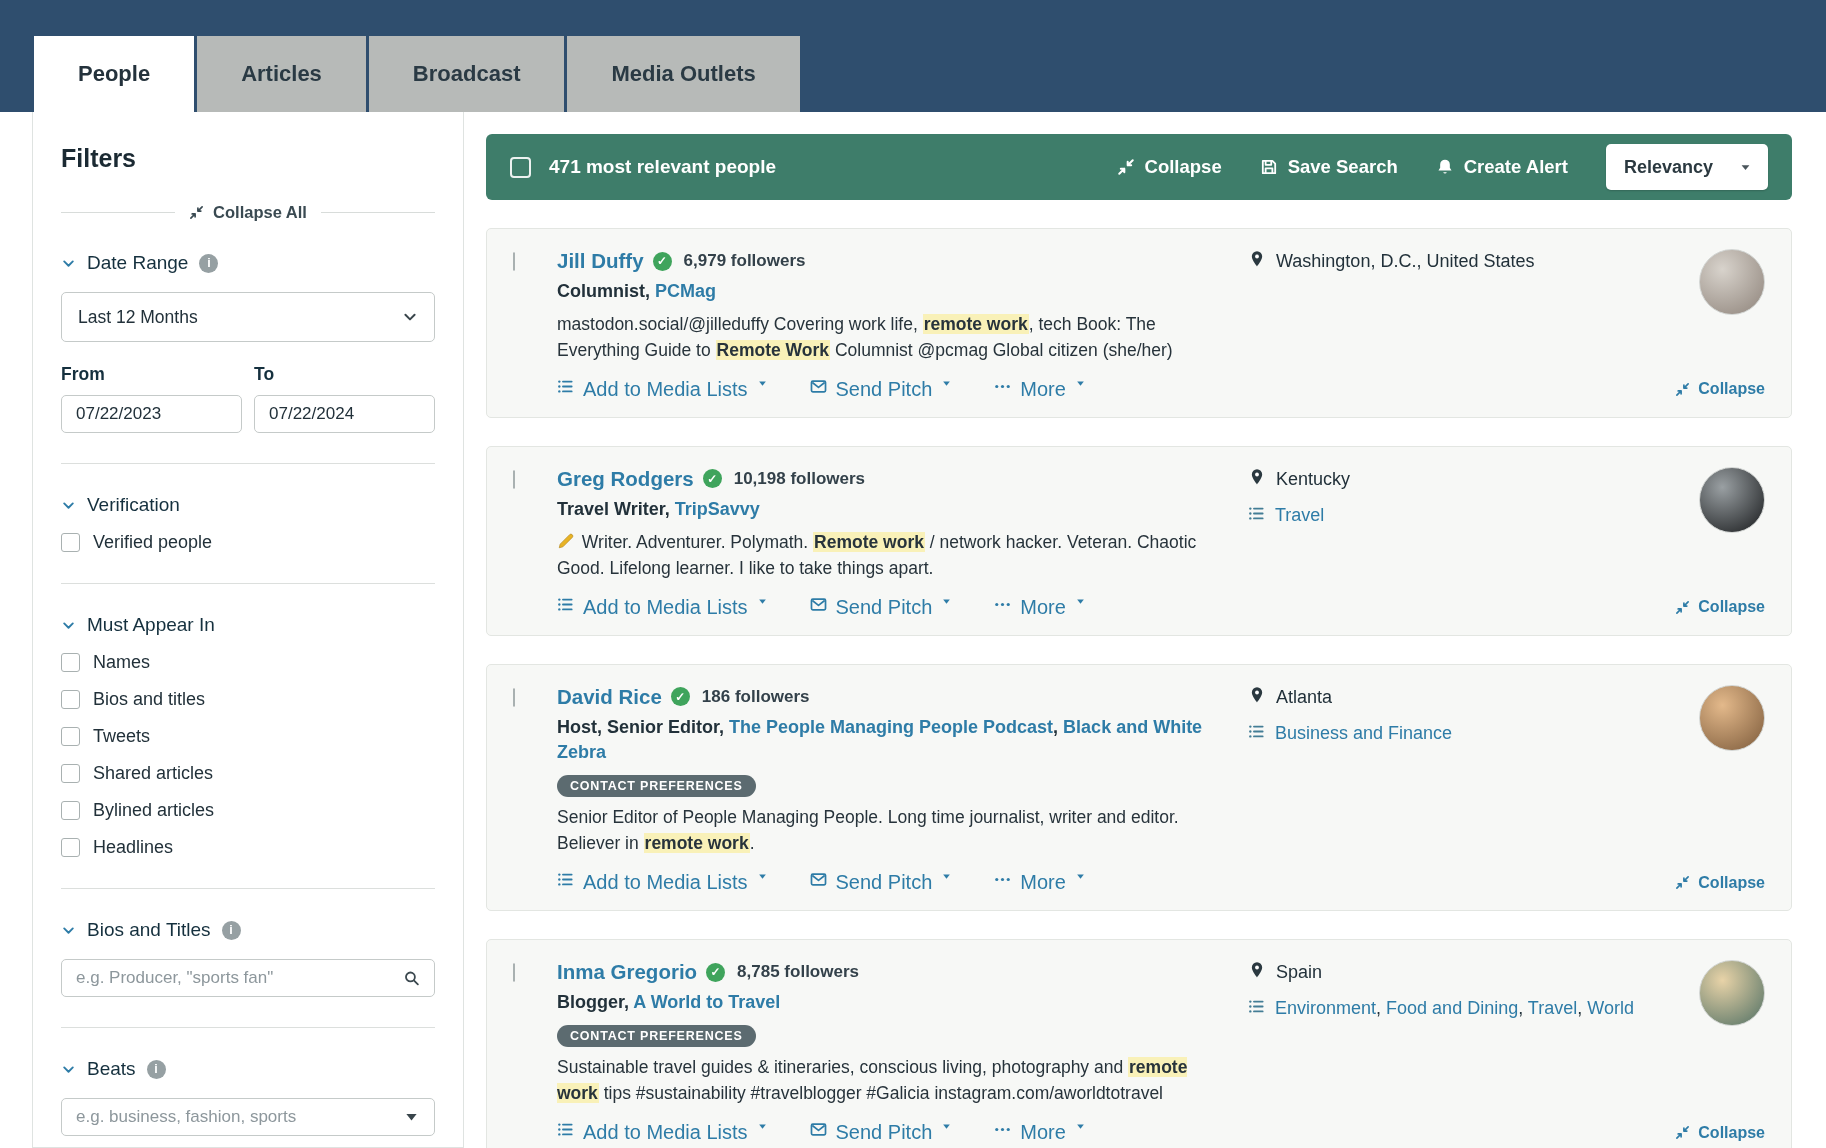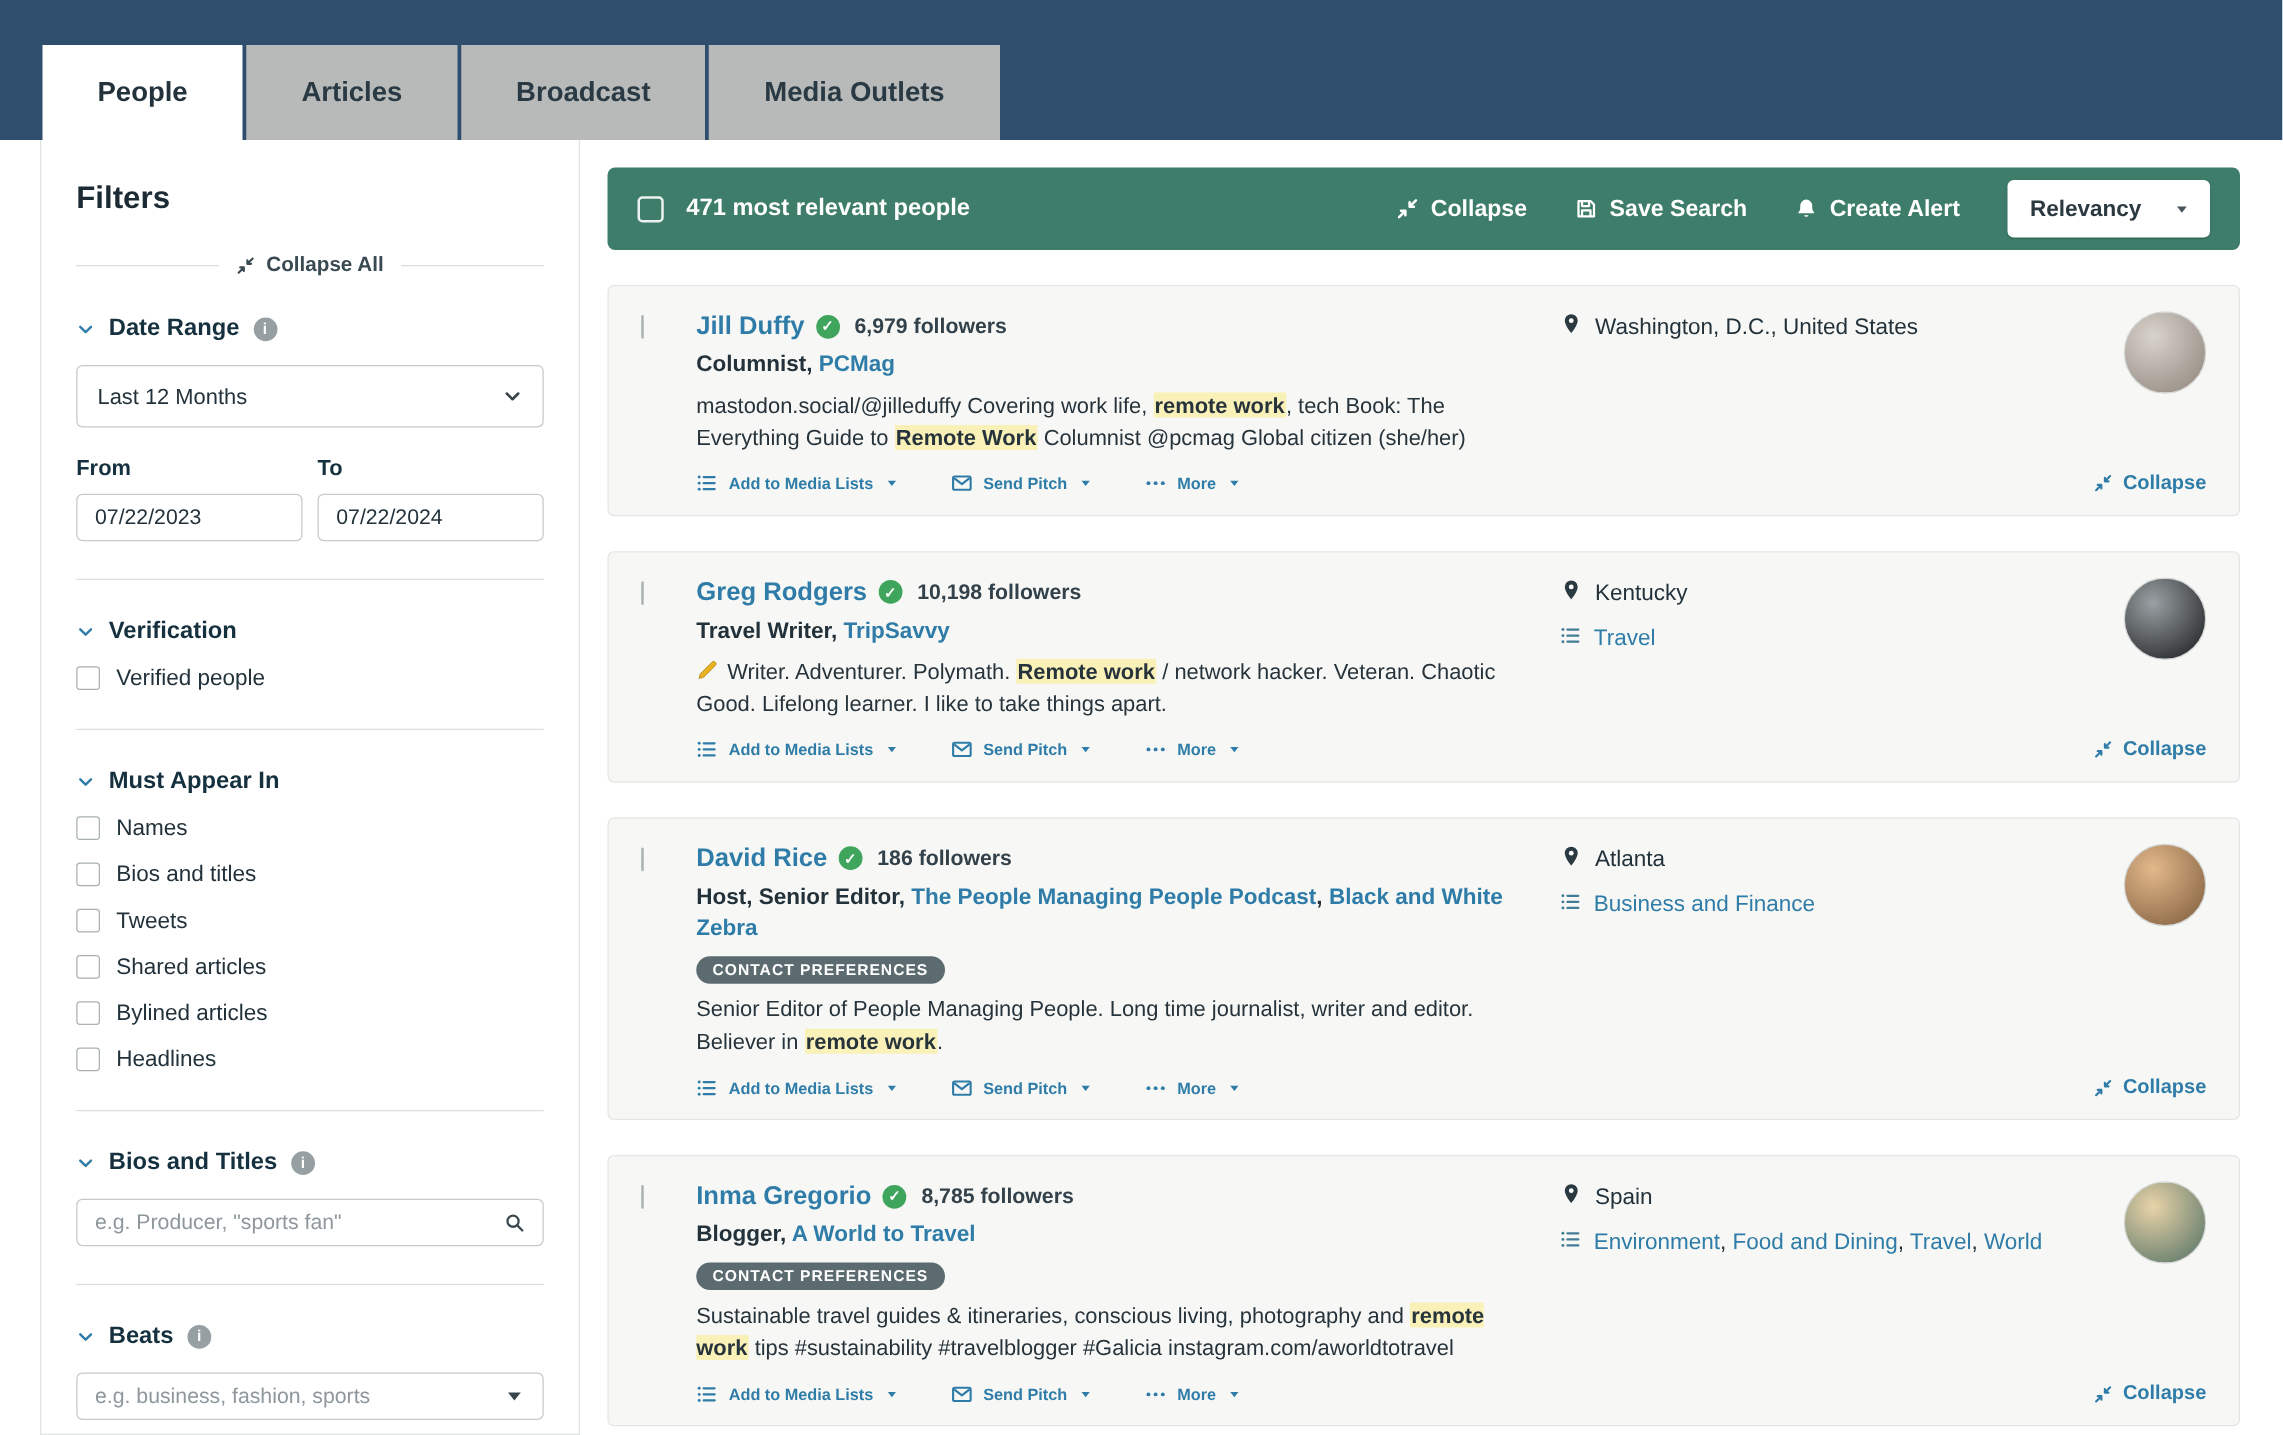--- a/index.html
+++ b/index.html
@@ -27,21 +27,21 @@
   .tab{height:76px;display:flex;align-items:center;padding:0 44px;font-size:22px;font-weight:bold;color:#2a3a44;background:var(--tab-gray);cursor:pointer;white-space:nowrap}
   .tab.active{background:#fff;color:#24323c}
   
   .filters{position:absolute;left:32px;top:112px;width:432px;bottom:0;background:#fff;border:1px solid #dfe3e1;border-top:none;padding:30px 28px 0;overflow:hidden}
   .filters-title{font-size:25px;margin:2px 0 30px;color:#1b2a33;font-weight:bold}
   .collapse-all-row{display:flex;align-items:center;gap:14px}
   .rule{flex:1;height:1px;background:#d8dcda}
   .collapse-all{display:inline-flex;align-items:center;gap:9px;font-weight:bold;font-size:16.5px;color:#3a4a52;cursor:pointer;white-space:nowrap}
   .fsection{margin-top:30px}
   .fheader{display:flex;align-items:center;gap:11px;cursor:pointer}
-  .flabel{font-weight:bold;font-size:19px;color:#15303e}
+  .flabel{font-weight:normal;font-size:19px;color:#15303e}
   .info{width:19px;height:19px;border-radius:50%;background:#96a0a3;color:#fff;display:inline-flex;align-items:center;justify-content:center;font-size:12.5px;font-weight:bold;flex:0 0 auto}
   .info::before{content:"i"}
   .select{margin-top:18px;height:50px;border:1px solid var(--input-border);border-radius:5px;background:#fff;display:flex;align-items:center;justify-content:space-between;padding:0 16px;font-size:17.5px;color:#22313a;cursor:pointer}
   .date-row{display:flex;gap:12px;margin-top:22px}
   .date-col{flex:1}
   .dlabel{font-weight:bold;font-size:17.5px;color:#15303e;display:block}
   .tinput{margin-top:10px;height:38px;border:1px solid var(--input-border);border-radius:5px;padding:0 14px;font-size:17px;color:#22313a;width:100%;font-family:inherit;background:#fff;outline:none}
   .tinput::placeholder{color:#8d979c}
   .fdivider{border:none;border-top:1px solid var(--divider);margin:30px 0 0}
   .check-row{display:flex;align-items:center;gap:13px;margin-top:16px;cursor:pointer}
@@ -87,21 +87,21 @@
   .cp-badge{background:#5c6b70;color:#fff;font-size:12.5px;font-weight:bold;letter-spacing:.8px;padding:4px 13px;border-radius:11px;display:inline-block}
   .bio{margin-top:8px;font-size:17.5px;line-height:1.48;color:#27333b}
   .bio .hl{background:var(--hl);font-weight:bold;padding:0 1px}
   .pencil{width:18px;height:18px;vertical-align:-2px;margin-right:2px}
   .loc-row{display:flex;gap:10px;align-items:flex-start;font-size:18px;color:#22313a;line-height:1.35}
   .loc-row .icon{width:18px;height:18px;color:#2b3940;margin-top:1px}
   .beats-row{display:flex;gap:10px;margin-top:12px;font-size:18px;align-items:flex-start;line-height:1.35}
   .beats-row .icon{width:17px;height:17px;color:#437d95;margin-top:2px}
   .beat{color:var(--blue);cursor:pointer;text-decoration:none}
   .card-footer{display:flex;gap:42px;align-items:center;margin-top:14px}
-  .action{display:inline-flex;align-items:center;gap:9px;color:var(--blue);font-weight:bold;font-size:13px;cursor:pointer;text-decoration:none;white-space:nowrap}
+  .action{display:inline-flex;gap:9px;color:var(--blue);font-weight:normal;font-size:20px;cursor:pointer;text-decoration:none;white-space:nowrap}
   .collapse-link{margin-left:auto;display:inline-flex;gap:8px;align-items:center;color:var(--blue);font-weight:bold;font-size:16px;cursor:pointer;text-decoration:none}
   .collapse-link .icon{width:15px;height:15px}
 </style>
 </head>
 <body>
 
 <div class="topbar">
   <div class="tabs" id="tabs">
       <div class="tab active">People</div>
       <div class="tab">Articles</div>

